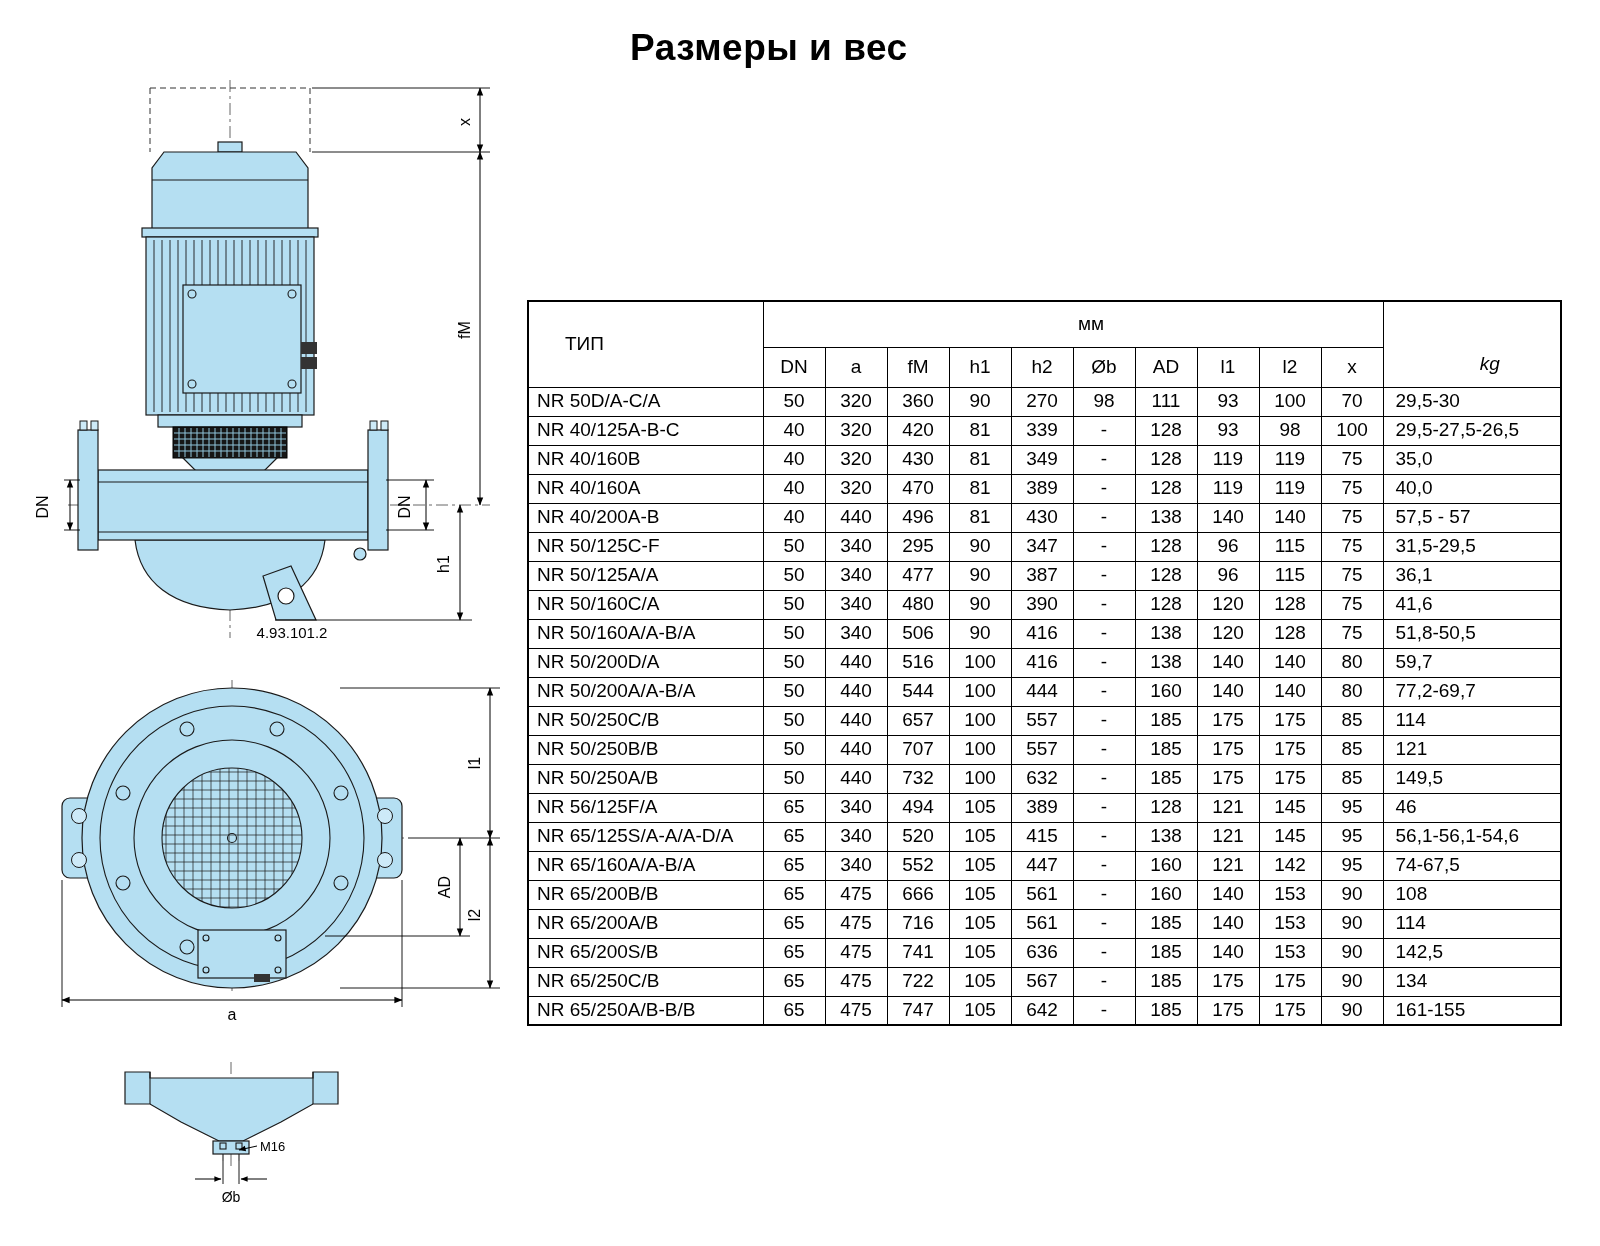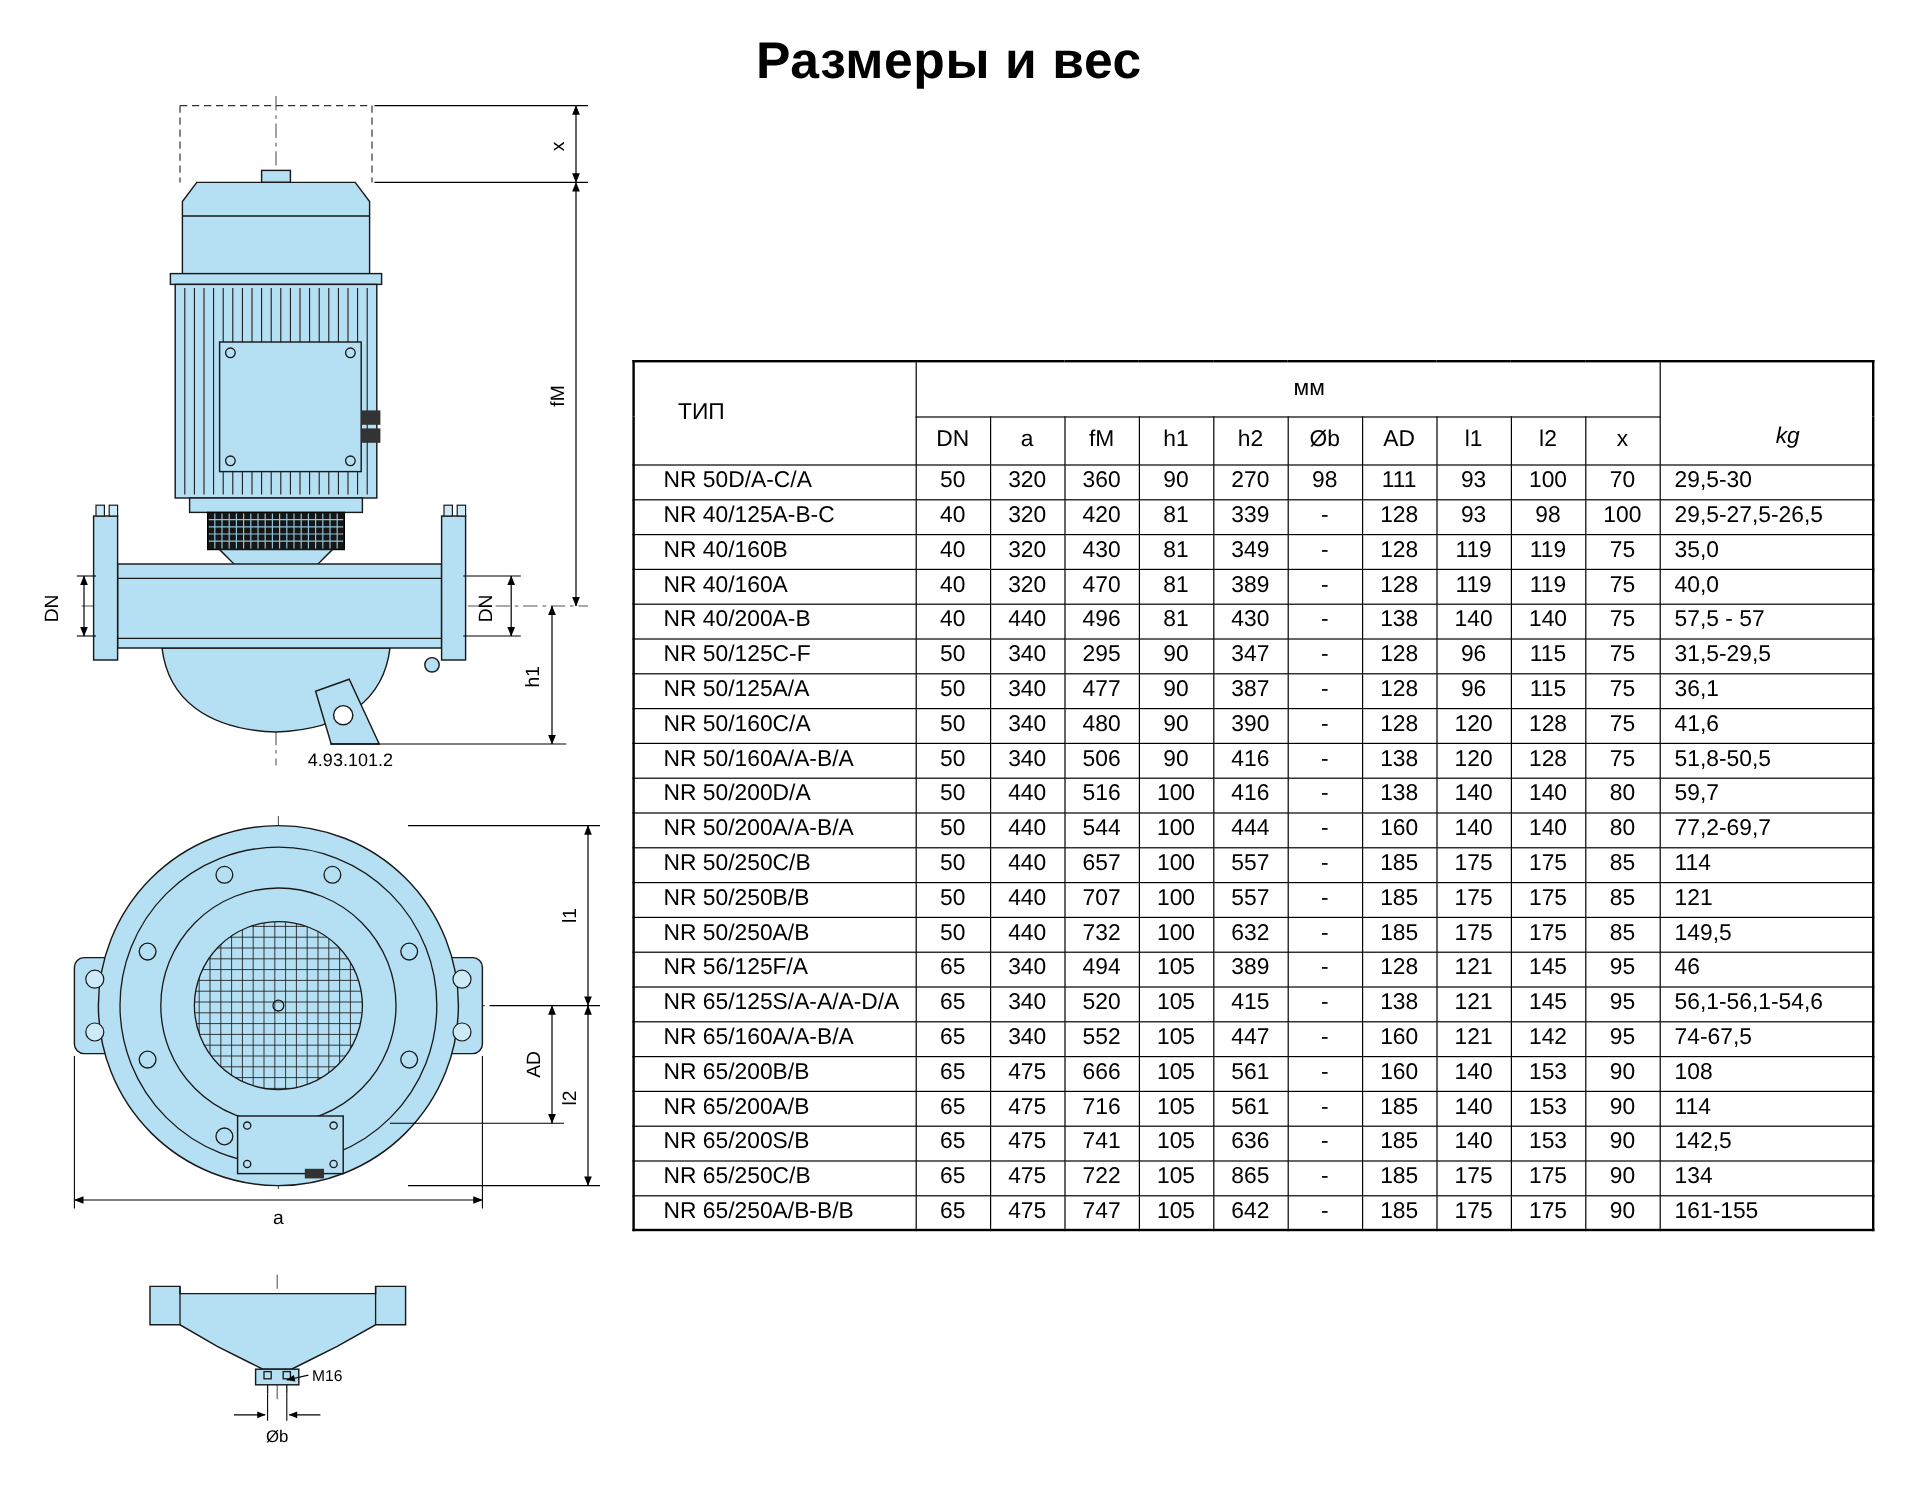--- a/index.html
+++ b/index.html
@@ -1,20 +1,20 @@
 <!DOCTYPE html>
 <html><head>
 <meta charset="utf-8">
 <style>
   * { margin:0; padding:0; box-sizing:border-box; }
   html,body { background:#fff; }
   body { width:1600px; height:1246px; font-family:"Liberation Sans", sans-serif; color:#000; }
   .page { position:relative; width:1600px; height:1246px; background:#fff; overflow:hidden; }
 
-  .title { position:absolute; left:630px; top:27px; font-size:43px; font-weight:bold; letter-spacing:.5px; }
+  .title { position:absolute; left:630px; top:27px; font-size:37px; font-weight:bold; letter-spacing:.5px; }
 
   
   .svg-side   { position:absolute; left:20px;  top:80px; }
   .svg-top    { position:absolute; left:40px;  top:675px; }
   .svg-bottom { position:absolute; left:85px;  top:1062px; }
 
   .blue { fill:#b5dff2; stroke:#1a1a1a; stroke-width:1.2; }
   .blue2 { fill:#cdeaf8; stroke:#1a1a1a; stroke-width:1; }
   .thin { fill:none; stroke:#1a1a1a; stroke-width:1.1; }
   .fin  { stroke:#1a1a1a; stroke-width:.9; }
@@ -31,21 +31,21 @@
   .dims-table { position:absolute; left:527px; top:300px; border-collapse:collapse; table-layout:fixed;
                 border:2px solid #000; background:#fff; }
   .dims-table th, .dims-table td { border:1px solid #000; font-size:19px; font-weight:normal;
                 line-height:1.1; white-space:nowrap; overflow:hidden; }
   .dims-table thead tr.units-row th { height:46px;padding-left:36px; }
   .dims-table thead tr.cols-row  th { height:40px; text-align:center; }
   .type-h { font-size:21px; text-align:left; vertical-align:middle; }
   .mm-h   { text-align:center; vertical-align:middle; }
   .kg-h   { text-align:center; vertical-align:bottom; padding-bottom:12px;font-style:italic; }
   .dims-table tbody td { height:29px; }
-  .type-cell { text-align:left; padding-left:24px; }
+  .type-cell { text-align:left; padding-left:8px; }
   .num-cell  { text-align:center; }
   .kg-cell   { text-align:left; padding-left:12px; }
 </style>
 </head>
 <body>
 
 <div class="page">
 
   <div class="title">Размеры и вес</div>
 
@@ -611,21 +611,21 @@
           <td class="num-cell">153</td>
           <td class="num-cell">90</td>
           <td class="kg-cell">142,5</td>
         </tr>
         <tr>
           <td class="type-cell">NR 65/250C/B</td>
           <td class="num-cell">65</td>
           <td class="num-cell">475</td>
           <td class="num-cell">722</td>
           <td class="num-cell">105</td>
-          <td class="num-cell">865</td>
+          <td class="num-cell">567</td>
           <td class="num-cell">-</td>
           <td class="num-cell">185</td>
           <td class="num-cell">175</td>
           <td class="num-cell">175</td>
           <td class="num-cell">90</td>
           <td class="kg-cell">134</td>
         </tr>
         <tr>
           <td class="type-cell">NR 65/250A/B-B/B</td>
           <td class="num-cell">65</td>

